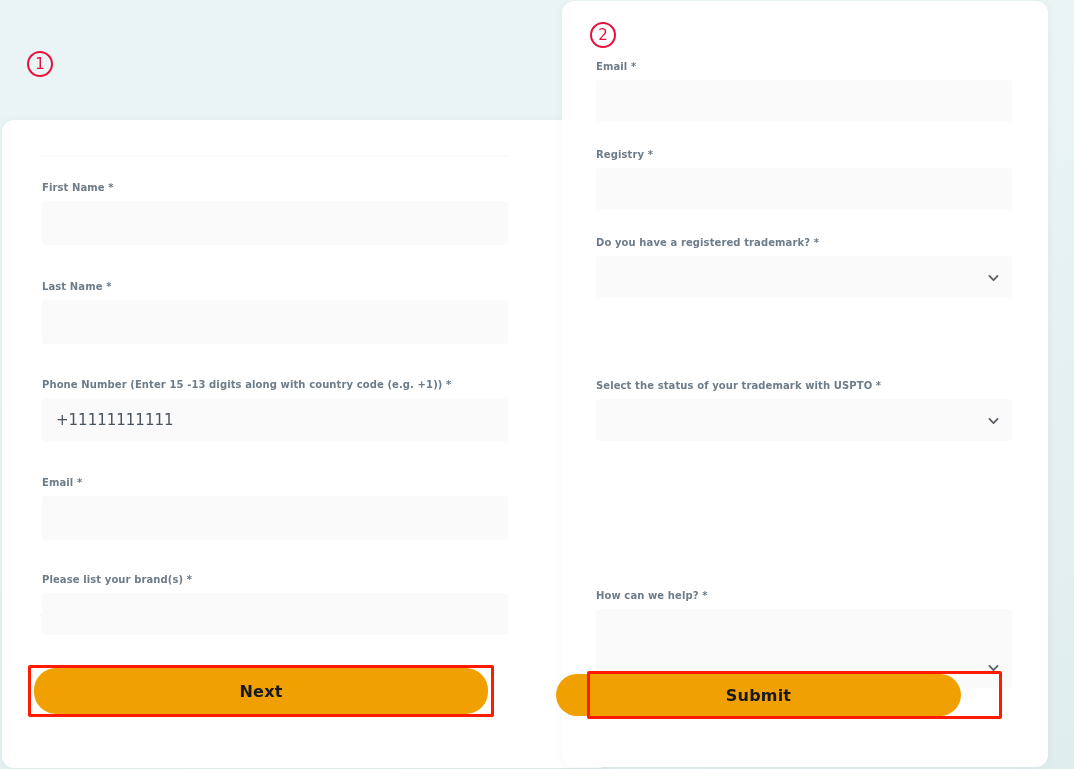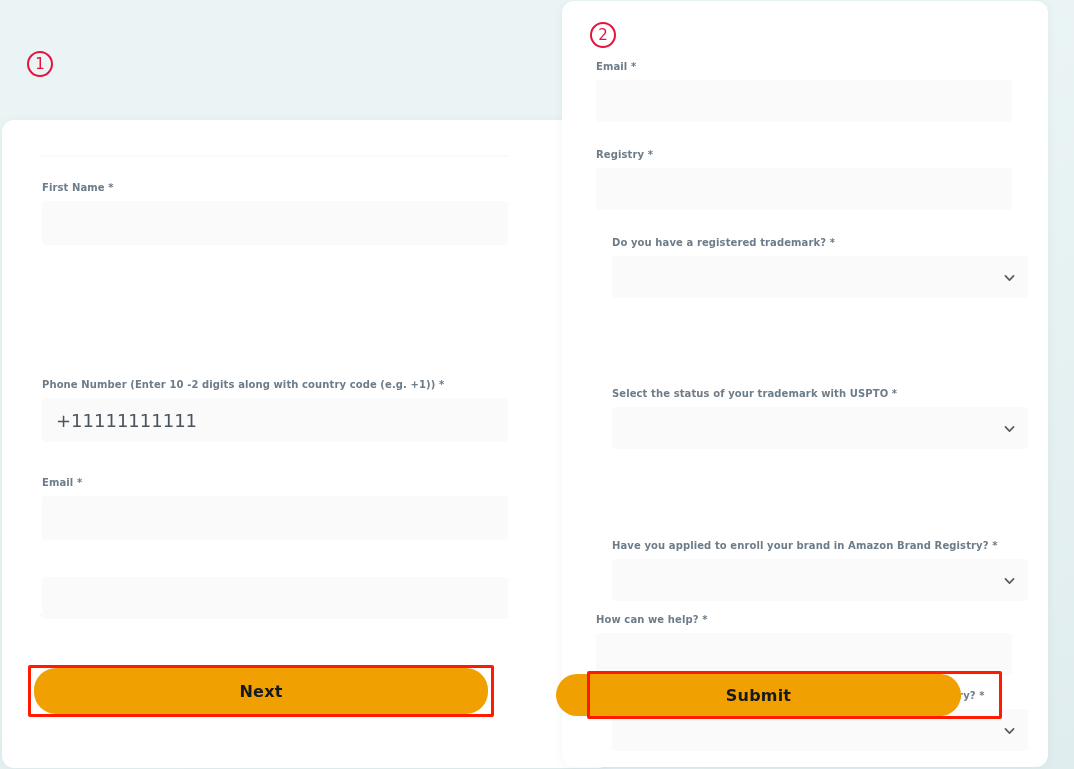--- a/index.html
+++ b/index.html
@@ -81,32 +81,32 @@
     line-height: 16px;
     display: block;
   }
 
   .field-input {
     margin-top: 5px;
     background: #fafafa;
     border: none;
     border-radius: 4px;
     width: 100%;
-    font-size: 18px;
+    font-size: 15px;
     color: #4a545e;
     font-family: "DejaVu Sans", "Liberation Sans", sans-serif;
     padding: 0 14px;
     display: flex;
     align-items: center;
   }
 
   .h-lg { height: 44px; }
   .h-md { height: 42px; }
 
-  .select-wrap { position: relative; margin-left: 16px; }
+  .select-wrap { position: relative; }
   .chev {
     position: absolute;
     right: 12px;
     top: 50%;
     transform: translateY(-50%);
     width: 13px;
     height: 13px;
     pointer-events: none;
   }
   .chev svg { display: block; }
@@ -150,32 +150,37 @@
 <div class="card" id="left-card">
 
   <div class="ghost-line" style="left:38px; top:35px; width:468px; height:2px;"></div>
   <div class="ghost-line" style="left:38px; top:494px; width:468px; height:2px;"></div>
 
   <div class="field" style="left:40px; top:60px; width:466px;">
     <span class="field-label">First Name *</span>
     <div class="field-input h-lg"></div>
   </div>
 
+  <div class="field" style="left:40px; top:159px; width:466px;">
+    <span class="field-label">Last Name *</span>
+    <div class="field-input h-lg"></div>
+  </div>
 
   <div class="field" style="left:40px; top:257px; width:466px;">
-    <span class="field-label">Phone Number (Enter 10 -2 digits along with country code (e.g. +1)) *</span>
+    <span class="field-label">Phone Number (Enter 15 -13 digits along with country code (e.g. +1)) *</span>
     <div class="field-input h-lg">+11111111111</div>
   </div>
 
   <div class="field" style="left:40px; top:355px; width:466px;">
     <span class="field-label">Email *</span>
     <div class="field-input h-lg"></div>
   </div>
 
   <div class="field" style="left:40px; top:452px; width:466px;">
+    <span class="field-label">Please list your brand(s) *</span>
     <div class="field-input h-md"></div>
   </div>
 
 </div>
 
 <div class="card" id="right-card">
 
   <div class="field" style="left:34px; top:58px; width:416px;">
     <span class="field-label">Email *</span>
     <div class="field-input h-md"></div>
@@ -189,51 +194,42 @@
   <div class="field select-wrap" style="left:34px; top:234px; width:416px;">
     <span class="field-label">Do you have a registered trademark? *</span>
     <div class="field-input h-md"></div>
     <span class="chev" style="top:43px;">
       <svg width="13" height="13" viewBox="0 0 16 16">
           <path d="M3 5.5 L8 10.5 L13 5.5" stroke="#5a5f66" stroke-width="2.2" fill="none" stroke-linecap="round" stroke-linejoin="round"></path>
         </svg>
     </span>
   </div>
 
-  <div class="field select-wrap" style="left:34px; top:322px; width:416px;">
+  <div class="field select-wrap" style="left:34px; top:314px; width:416px;">
     <span class="field-label">Select the status of your trademark with USPTO *</span>
     <div class="field-input h-md"></div>
     <span class="chev" style="top:43px;">
       <svg width="13" height="13" viewBox="0 0 16 16">
           <path d="M3 5.5 L8 10.5 L13 5.5" stroke="#5a5f66" stroke-width="2.2" fill="none" stroke-linecap="round" stroke-linejoin="round"></path>
         </svg>
     </span>
   </div>
 
-  <div class="field select-wrap" style="left:34px; top:411px; width:416px;">
-    <span class="field-label">Have you applied to enroll your brand in Amazon Brand Registry? *</span>
+
+  <div class="field select-wrap" style="left:34px; top:498px; width:416px;">
+    <span class="field-label">Has your brand or account been removed from Brand Registry? *</span>
     <div class="field-input h-md"></div>
     <span class="chev" style="top:43px;">
       <svg width="13" height="13" viewBox="0 0 16 16">
           <path d="M3 5.5 L8 10.5 L13 5.5" stroke="#5a5f66" stroke-width="2.2" fill="none" stroke-linecap="round" stroke-linejoin="round"></path>
         </svg>
     </span>
   </div>
 
-  <div class="field select-wrap" style="left:34px; top:498px; width:416px;">
-    <span class="field-label">Has your brand or account been removed from Brand Registry? *</span>
-    <div class="field-input h-md"></div>
-    <span class="chev" style="top:43px;">
-      <svg width="13" height="13" viewBox="0 0 16 16">
-          <path d="M3 5.5 L8 10.5 L13 5.5" stroke="#5a5f66" stroke-width="2.2" fill="none" stroke-linecap="round" stroke-linejoin="round"></path>
-        </svg>
-    </span>
-  </div>
-
-  <div class="field" style="left:34px; top:587px; width:416px;margin-top:24px;">
+  <div class="field" style="left:34px; top:587px; width:416px;">
     <span class="field-label">How can we help? *</span>
     <div class="field-input h-md"></div>
   </div>
 
 </div>
 
 <div class="btn-slot" id="next-slot">
   <button class="btn-primary">Next</button>
 </div>
 <div class="highlight-box" id="next-highlight"></div>

